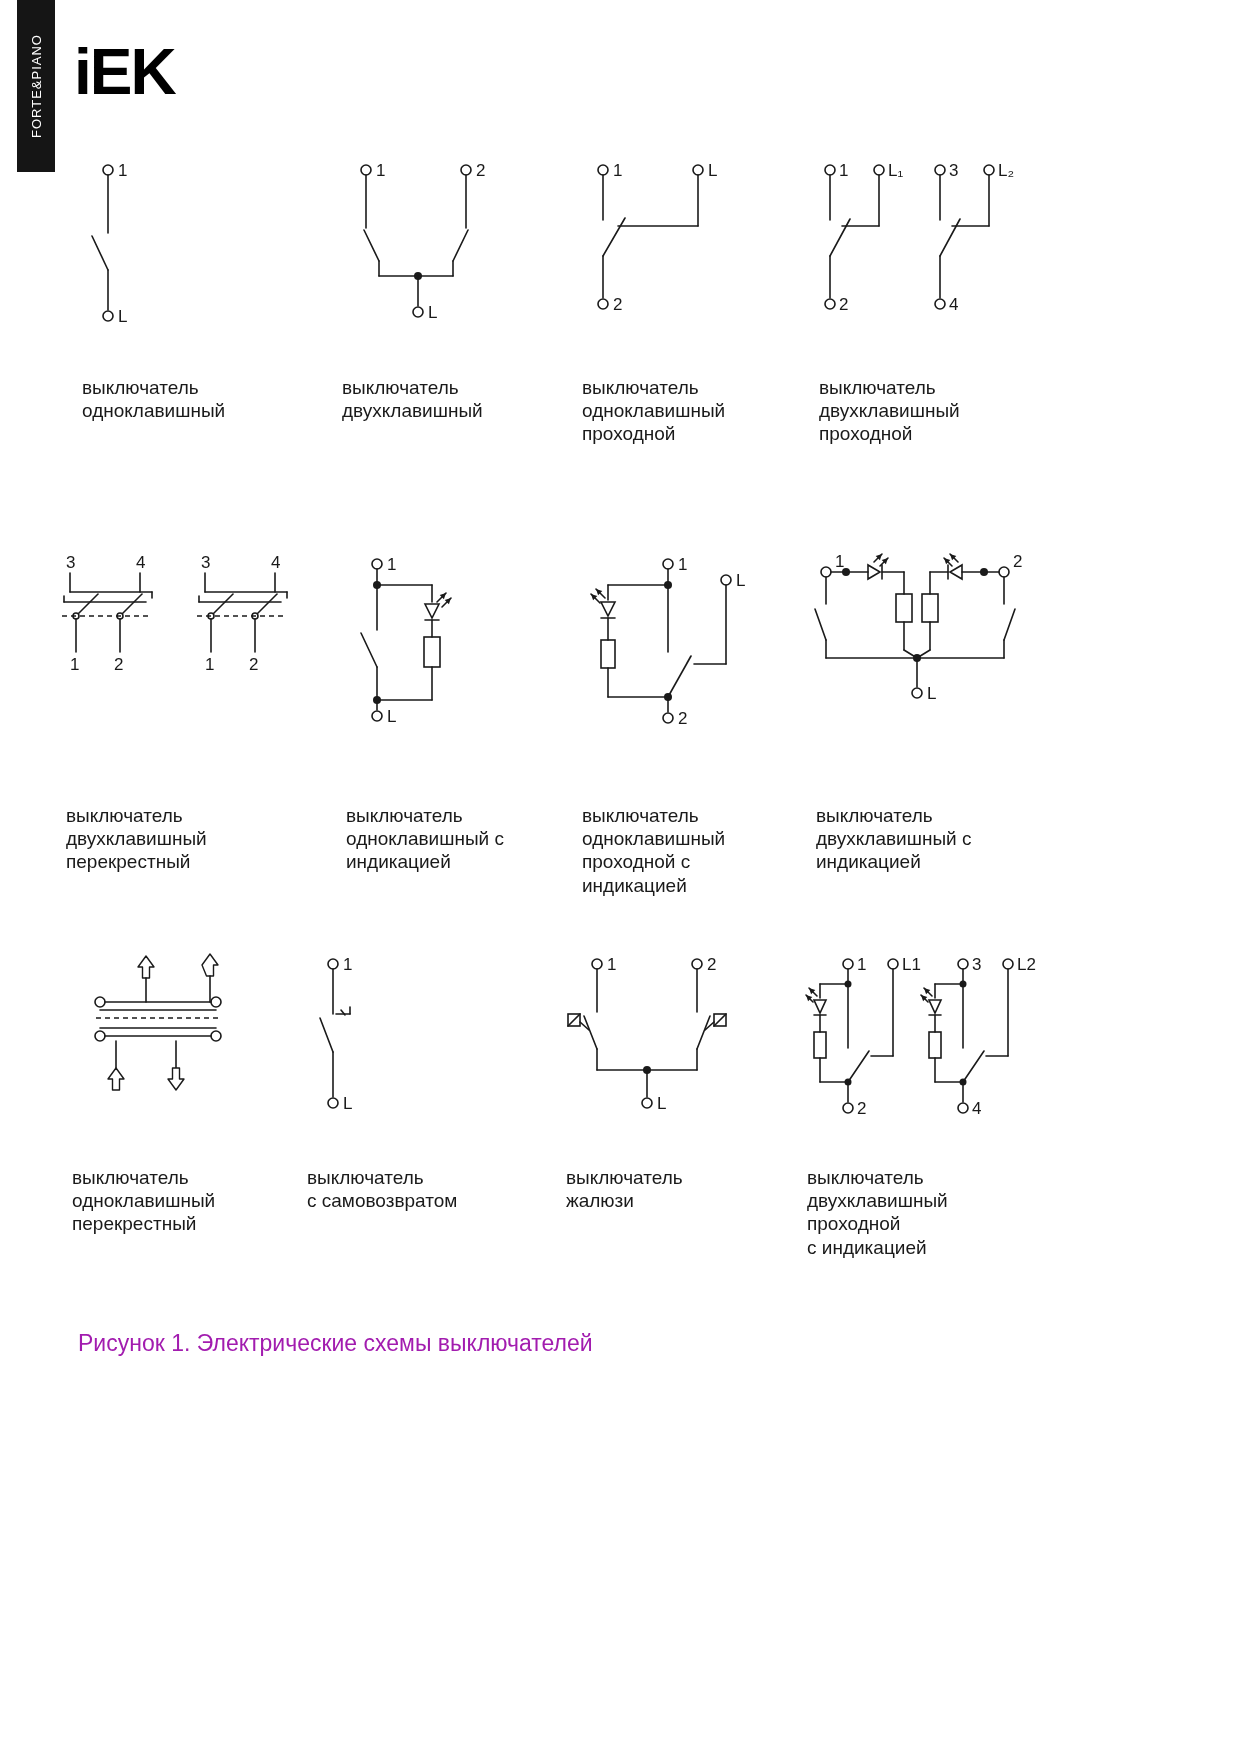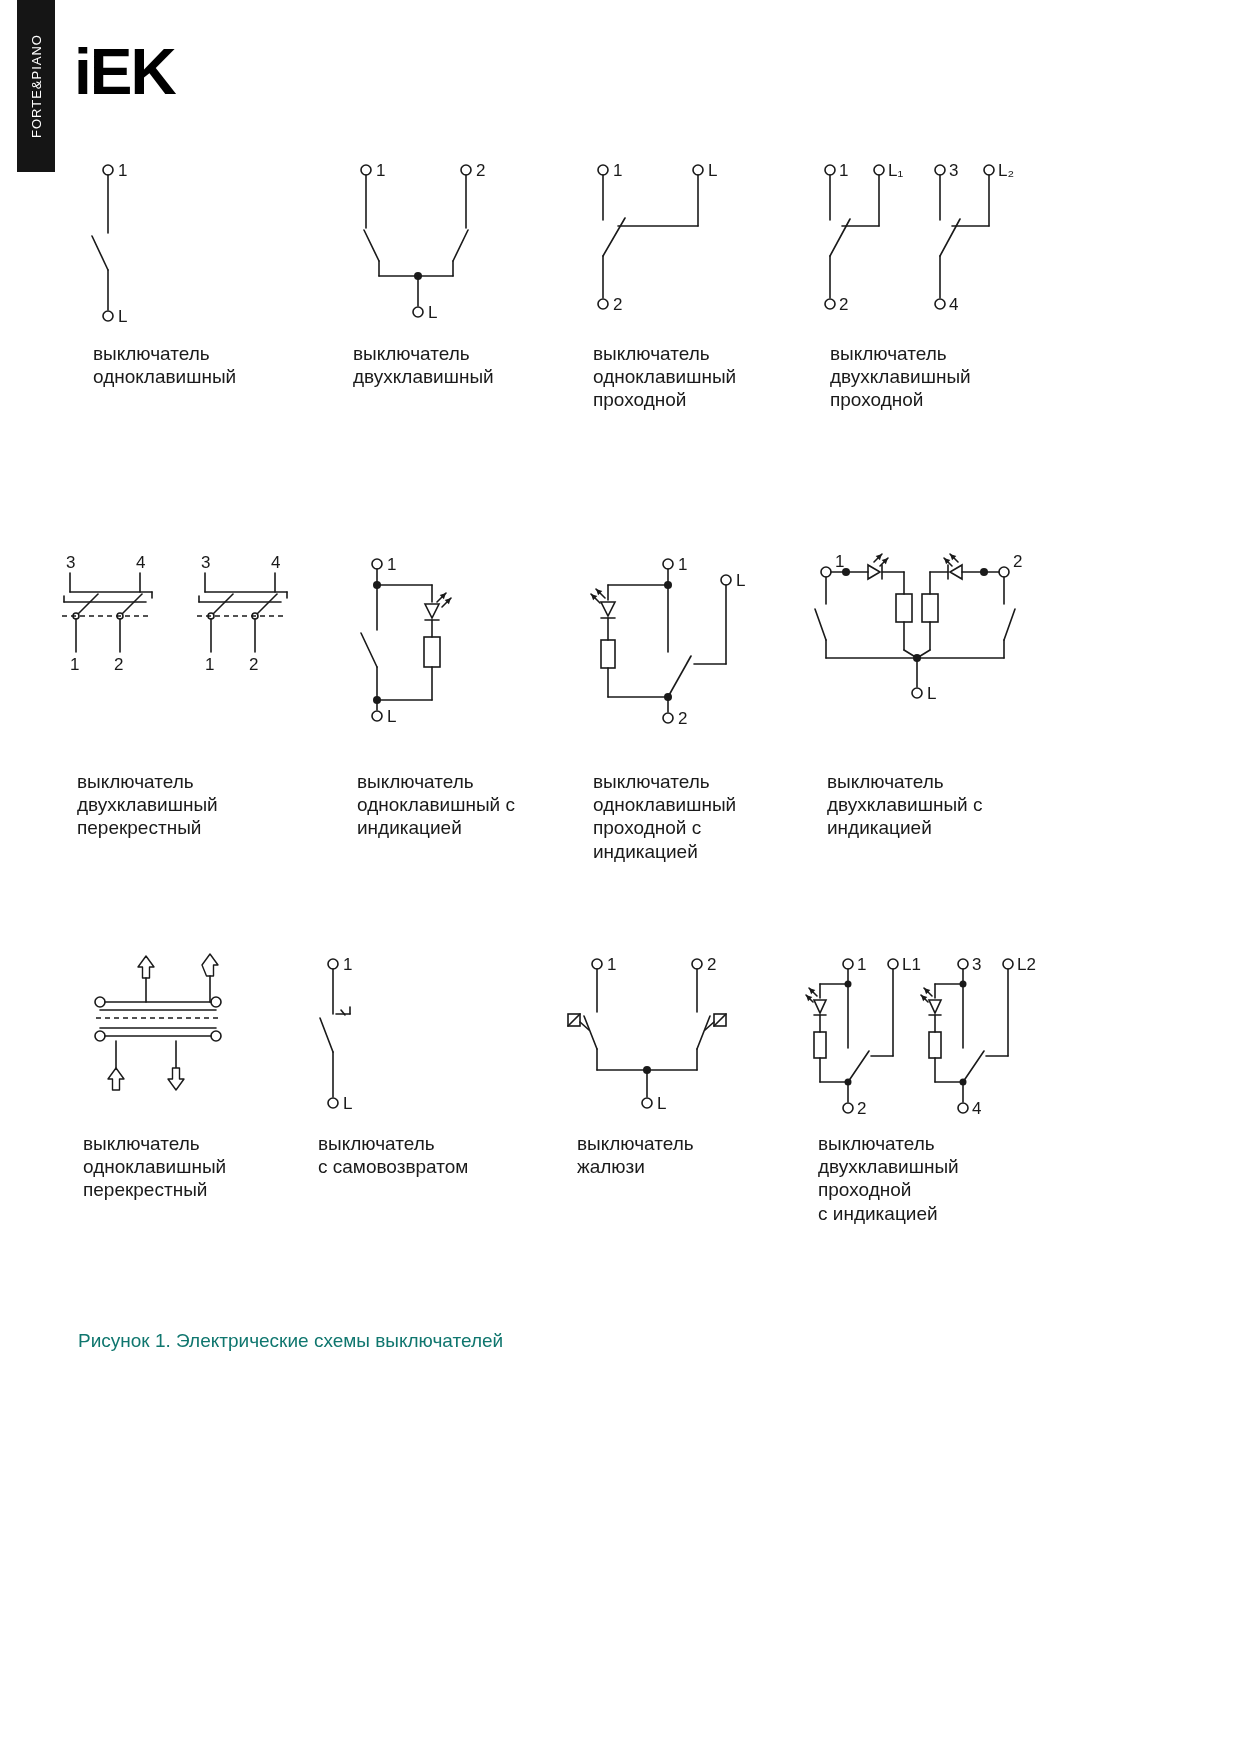--- a/index.html
+++ b/index.html
@@ -23,30 +23,30 @@
 
   .logo {
     position:absolute; left:74px; top:40px;
     font-size:64px; font-weight:bold; letter-spacing:-2px; color:#000000;
     line-height:1;
   }
 
   figure.cell { position:absolute; }
   figure.cell svg { display:block; overflow:visible; }
   figure.cell figcaption {
-    position:absolute; left:15px; width:220px;
-    font-size:19px; line-height:1.22; white-space:pre-line; color:#1a1a1a;
+    position:absolute; left:4px; width:220px;
+    font-size:19px; line-height:1.22; white-space:pre-line; color:#1a1a1a;margin-top:34px;
   }
   .row1 figcaption { top:184px; }
   .row2 figcaption { top:218px; }
   .row3 figcaption { top:180px; }
 
   .fig-caption {
     position:absolute; left:78px; top:1330px;
-    font-size:19px; color:#0f766e;
+    font-size:23px; color:#a21caf;
   }
 
   
   svg .w   { stroke:#1a1a1a; stroke-width:1.6; fill:none; stroke-linecap:round; }
   svg .dash{ stroke:#1a1a1a; stroke-width:1.3; fill:none; stroke-dasharray:5 4; }
   svg .term{ fill:#fff; stroke:#1a1a1a; stroke-width:1.6; }
   svg .dot { fill:#1a1a1a; stroke:none; }
   svg .arr { fill:#fff; stroke:#1a1a1a; stroke-width:1.4; stroke-linejoin:round; }
   svg .tip { fill:#1a1a1a; stroke:none; }
   svg text { font-size:17px; fill:#1a1a1a; font-family:"Liberation Sans","DejaVu Sans",sans-serif; }

